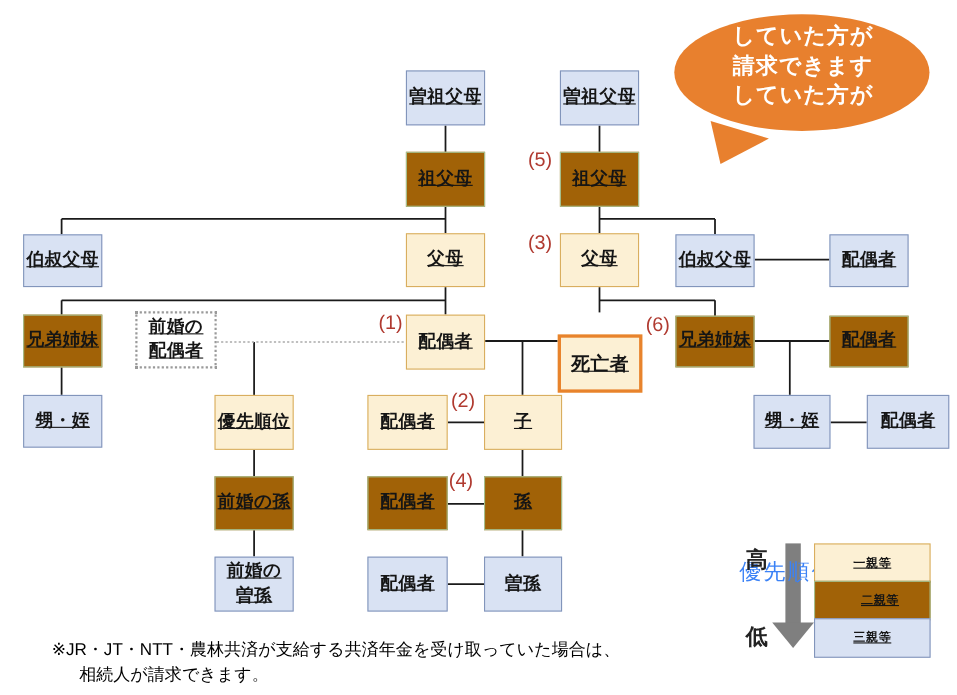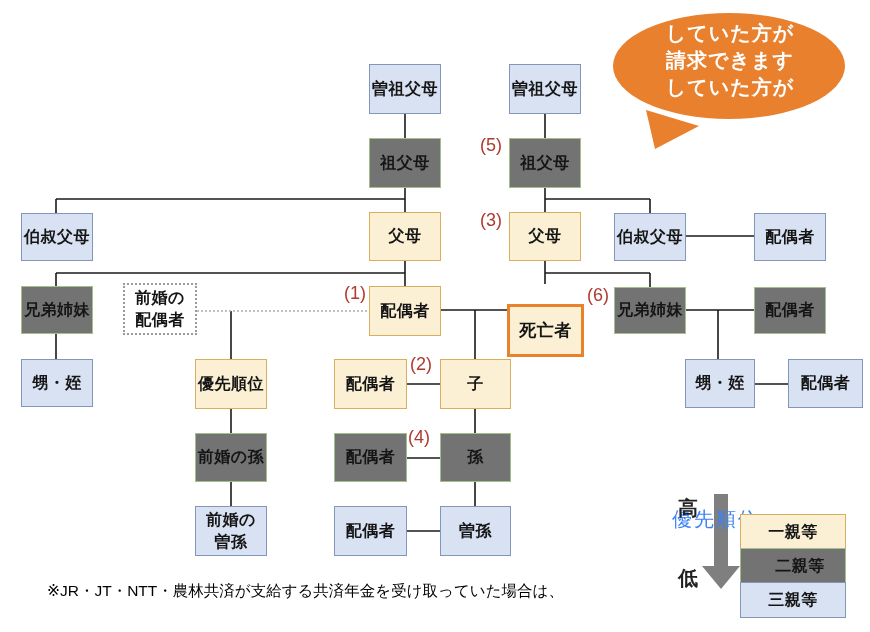--- a/index.html
+++ b/index.html
@@ -4,39 +4,39 @@
 <style>
   html,body{margin:0;padding:0;background:#ffffff;}
   #canvas{
     position:relative;width:870px;height:632px;background:#ffffff;
     font-family:"Liberation Sans","DejaVu Sans",sans-serif;overflow:hidden;
   }
   svg.overlay{position:absolute;left:0;top:0;width:870px;height:632px;}
   .node{
     position:absolute;display:flex;flex-direction:column;align-items:center;justify-content:center;
     box-sizing:border-box;font-weight:700;font-size:16px;color:#151515;
-    text-align:right;line-height:1.28;letter-spacing:0.5px;
+    text-align:right;line-height:1.28;letter-spacing:0.5px;text-decoration:underline;
   }
   .d1{background:#FCF0D4;border:1.6px solid #D9AE5F;}
-  .d2{background:#737373;border:1.6px solid #A5BE8C;}
+  .d2{background:#a16207;border:1.6px solid #A5BE8C;}
   .d3{background:#D9E2F3;border:1.6px solid #8295BB;}
   .dashed{background:#ffffff;border:2px dotted #9a9a9a;}
   .deceased{background:#FCF0D4;border:3px solid #E8832C;font-size:17px;}
   .order{
     position:absolute;color:#B03A30;font-size:18px;font-weight:400;letter-spacing:0px;
   }
   .bubble-text{
     position:absolute;left:652px;top:20px;width:156px;text-align:center;
     color:#ffffff;font-weight:700;font-size:20px;line-height:27px;letter-spacing:1px;
   }
   .bubble-text span{display:block;}
   .legend-title{position:absolute;left:672px;top:458px;font-size:20px;color:#3b82f6;letter-spacing:2px;margin-top:48px;}
   .legend-hi{position:absolute;left:678px;top:495px;font-size:20px;font-weight:700;color:#222;}
   .legend-lo{position:absolute;left:678px;top:565px;font-size:20px;font-weight:700;color:#222;}
-  .legend-box{position:absolute;left:740px;width:106px;height:36px;font-size:16px;margin-top:20px;}
+  .legend-box{position:absolute;left:740px;width:106px;height:36px;font-size:11px;}
   .footnote{
     position:absolute;left:47px;top:579px;font-size:15.5px;color:#000000;line-height:23px;
   }
   .footnote .l2{padding-left:25px;}
   .twoline{line-height:1.35;}
 </style>
 </head>
 <body>
 
 <div id="canvas">
@@ -139,15 +139,16 @@
 
   <div class="legend-title">優先順位</div>
   <div class="legend-hi">高</div>
   <div class="legend-lo">低</div>
   <div class="node d1 legend-box" style="top:494px;">一親等</div>
   <div class="node d2 legend-box" style="top:528px;padding-left:14px;">二親等</div>
   <div class="node d3 legend-box" style="top:562px;">三親等</div>
 
   <div class="footnote">
     <div>※JR・JT・NTT・農林共済が支給する共済年金を受け取っていた場合は、</div>
+    <div class="l2">相続人が請求できます。</div>
   </div>
 
 </div>
 
 </body></html>

